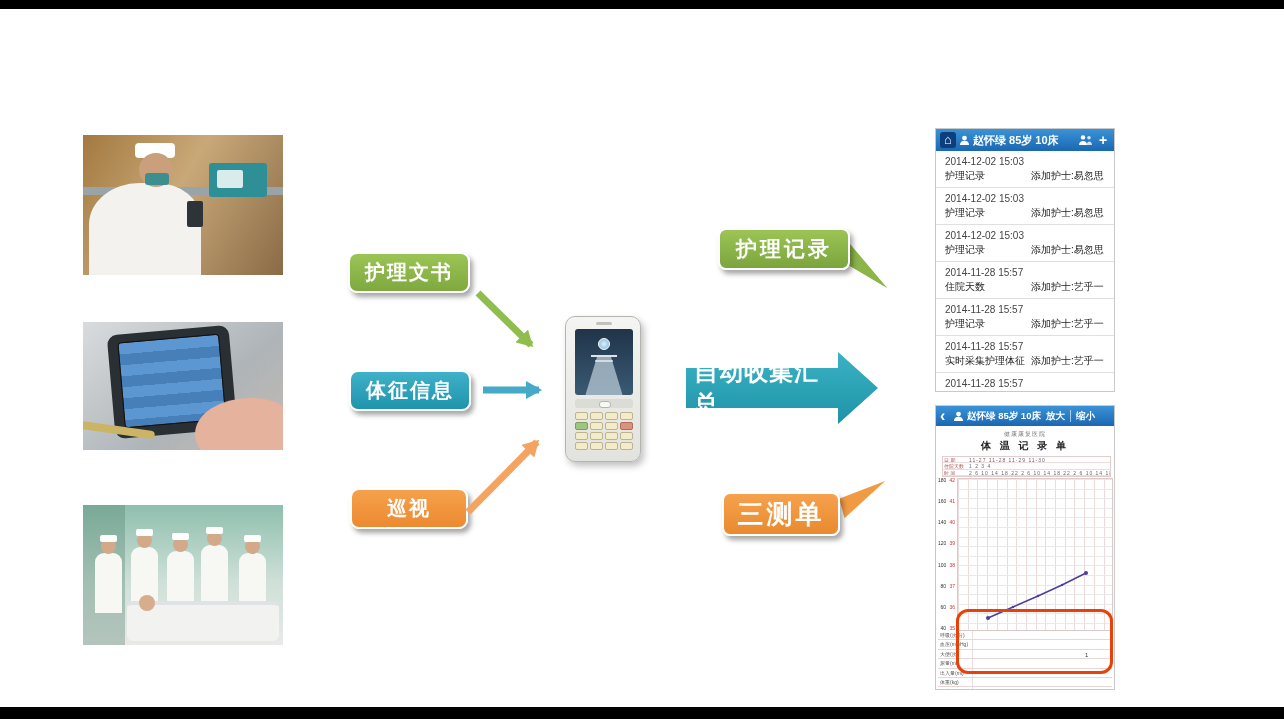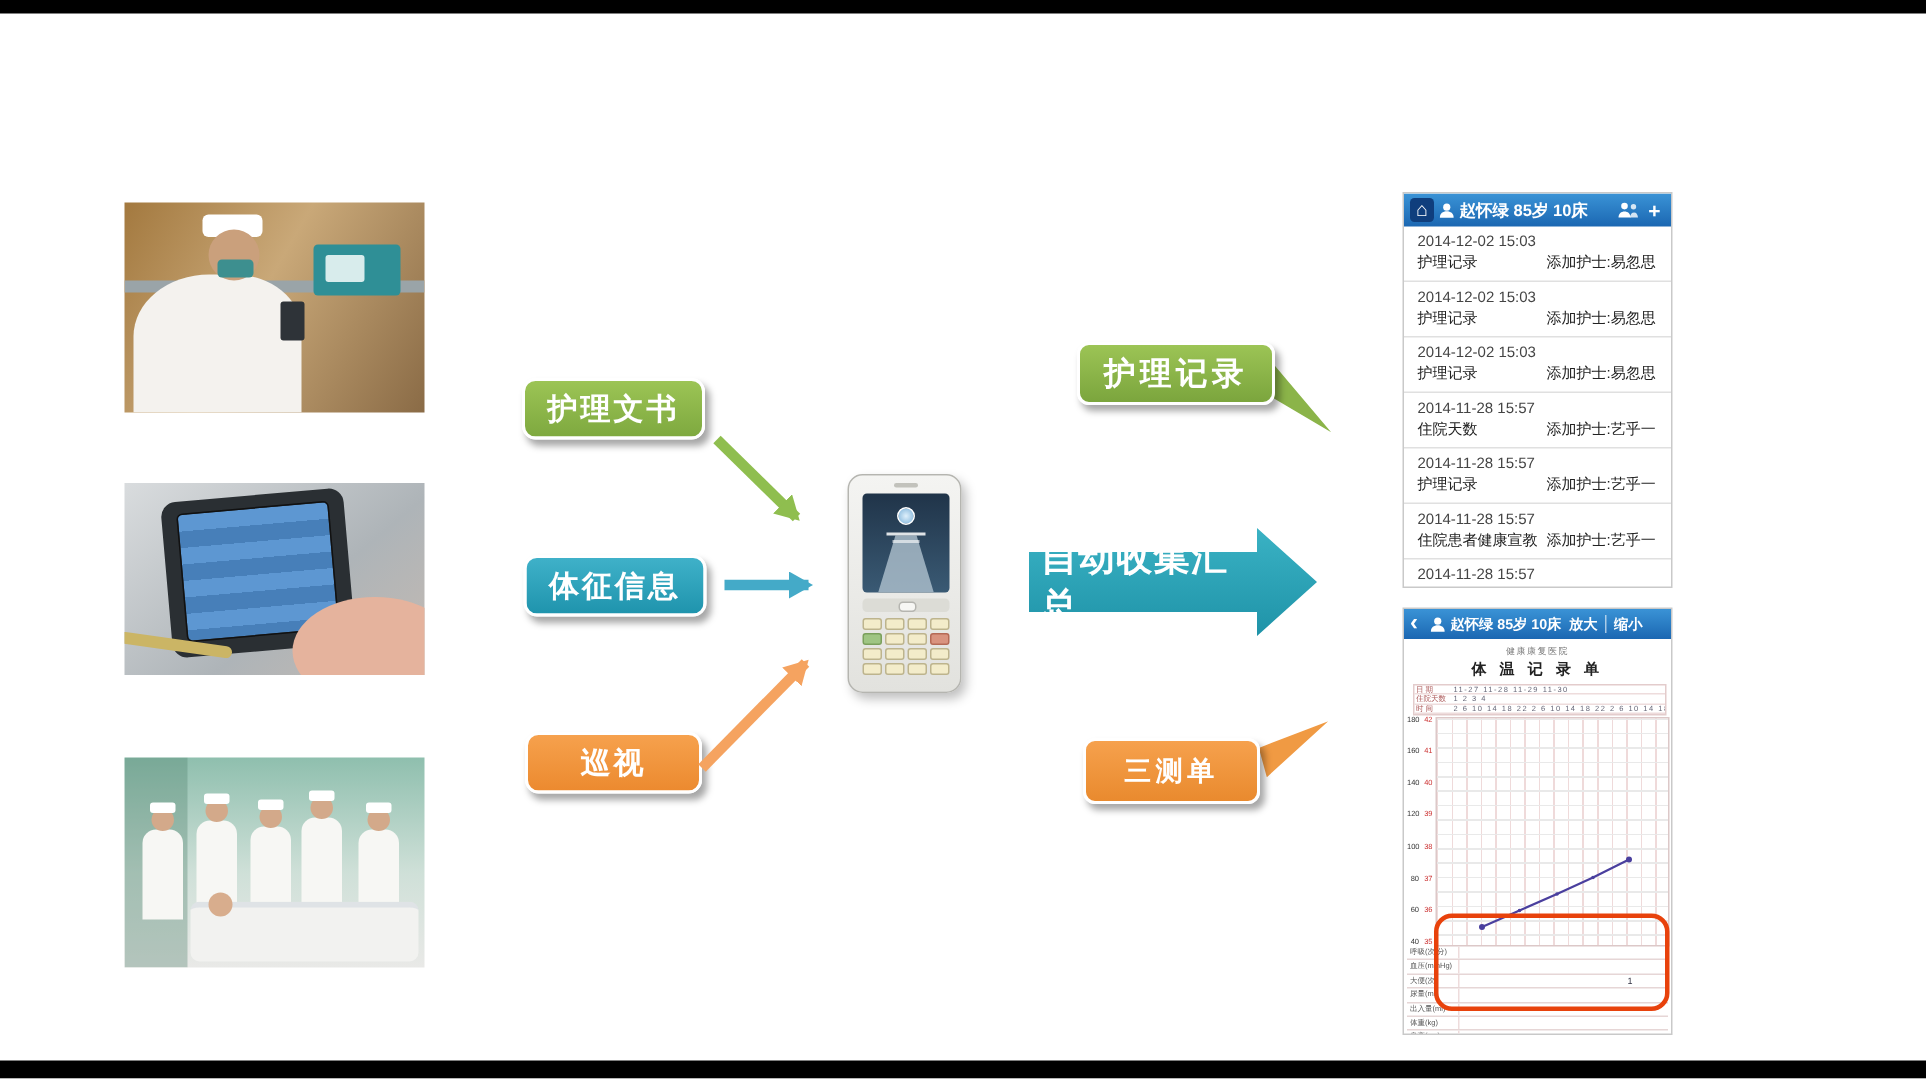--- a/index.html
+++ b/index.html
@@ -73,21 +73,21 @@
                    clip-path:polygon(0px 16px,152px 16px,152px 0px,192px 36px,152px 72px,152px 56px,0px 56px);
                    filter:drop-shadow(2px 3px 3px rgba(0,0,0,.3)); }
   .collect-arrow span { position:absolute; left:8px; top:0; width:144px; height:72px; display:flex; align-items:center;
                         justify-content:center; color:#fff; font-size:24px; font-weight:bold; letter-spacing:1px; }
 
   
   .callout-box { position:absolute; border:2px solid #fff; border-radius:8px; box-shadow:3px 4px 5px rgba(0,0,0,.35);
                  color:#fff; font-weight:bold; display:flex; align-items:center; justify-content:center; z-index:3; }
   .callout-record { left:718px; top:228px; width:132px; height:42px; font-size:21px; letter-spacing:3px;
                     background:linear-gradient(#9cc455,#7ba53d); }
-  .callout-sheet  { left:722px; top:492px; width:118px; height:44px; font-size:18px; letter-spacing:3px;
+  .callout-sheet  { left:722px; top:492px; width:118px; height:44px; font-size:26px; letter-spacing:3px;
                     background:linear-gradient(#f6a14d,#e98a2e); }
   .callout-tail { position:absolute; z-index:2; }
 
   
   .phone { position:absolute; left:935px; width:180px; background:#fff; border:1px solid #c9c9c9; overflow:hidden; }
   .phone.records { top:128px; height:264px; }
   .phone.chart { top:405px; height:285px; }
   .ph-header { height:22px; background:linear-gradient(#3a93d6,#1b67b2); display:flex; align-items:center; padding:0 4px; gap:3px; }
   .phone.chart .ph-header { height:20px; }
   .home-btn { width:16px; height:16px; background:#0f3e7d; border-radius:3px; color:#fff; font-size:13px; line-height:15px;
@@ -290,21 +290,21 @@
     <div class="rec-row">
       <div class="rec-date">2014-11-28 15:57</div>
       <div class="rec-line2">
           <span class="rec-type">护理记录</span>
           <span class="rec-nurse">添加护士:艺乎一</span>
         </div>
     </div>
     <div class="rec-row">
       <div class="rec-date">2014-11-28 15:57</div>
       <div class="rec-line2">
-          <span class="rec-type">住院患者健康宣教</span>
+          <span class="rec-type">实时采集护理体征</span>
           <span class="rec-nurse">添加护士:艺乎一</span>
         </div>
     </div>
     <div class="rec-row">
       <div class="rec-date">2014-11-28 15:57</div>
       <div class="rec-line2">
           <span class="rec-type"></span>
           <span class="rec-nurse"></span>
         </div>
     </div>

